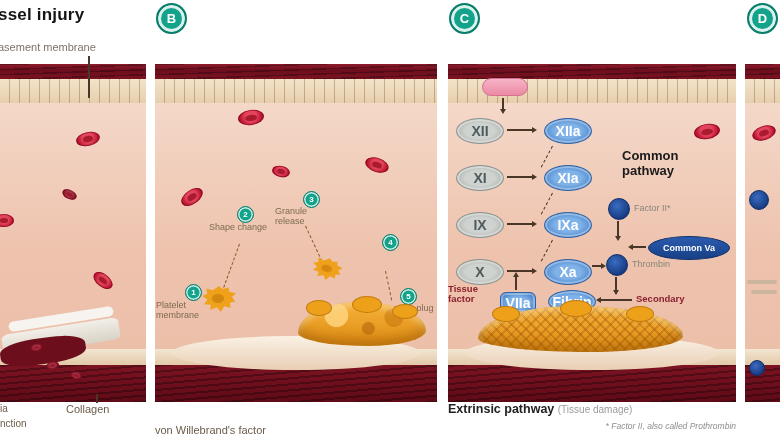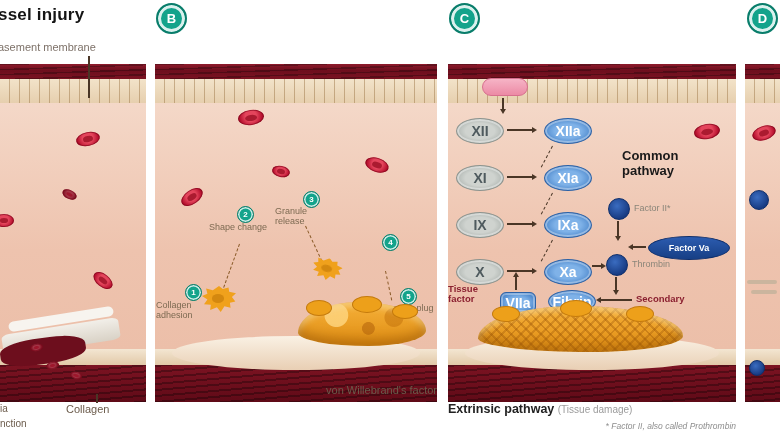--- a/index.html
+++ b/index.html
@@ -162,21 +162,21 @@
   <div class="rbc dark" style="left:70px;top:372px;width:12px;height:7px;transform:rotate(14deg)"></div>
 
   <div class="rbc" style="left:238px;top:110px;width:26px;height:15px;transform:rotate(-8deg)"></div>
   <div class="rbc" style="left:180px;top:190px;width:24px;height:14px;transform:rotate(-35deg)"></div>
   <div class="rbc" style="left:272px;top:166px;width:18px;height:11px;transform:rotate(12deg)"></div>
   <div class="rbc" style="left:365px;top:158px;width:24px;height:14px;transform:rotate(18deg)"></div>
 
   <div class="stepb" style="left:185px;top:284px">
     <span>1</span>
     </div>
-  <div class="slabel" style="left:156px;top:300px;width:62px">Collagen adhesion</div>
+  <div class="slabel" style="left:156px;top:300px;width:62px">Platelet membrane</div>
 
   <div class="stepb" style="left:237px;top:206px">
     <span>2</span>
     </div>
   <div class="slabel" style="left:209px;top:222px;width:60px">Shape change</div>
 
   <div class="stepb" style="left:303px;top:191px">
     <span>3</span>
     </div>
   <div class="slabel" style="left:275px;top:206px;width:60px">Granule release</div>
@@ -246,21 +246,21 @@
 
   <div class="abs" style="left:622px;top:148px;font-size:13px;font-weight:bold;color:#1a1a1a;line-height:15px">
     <div>Common</div>
     <div>pathway</div>
   </div>
 
   <div class="ncirc" style="left:608px;top:198px;width:20px;height:20px"></div>
   <div class="flab" style="left:634px;top:203px">Factor II*</div>
   <div class="av" style="left:617px;top:221px;height:18px"></div>
   <div class="oval navy" style="left:648px;top:236px;width:80px;height:22px">
-    <span>Factor Va</span>
+    <span>Common Va</span>
     </div>
   <div class="ah l" style="left:630px;top:246px;width:16px"></div>
   <div class="ncirc" style="left:606px;top:254px;width:20px;height:20px"></div>
   <div class="flab" style="left:632px;top:259px">Thrombin</div>
   <div class="av" style="left:615px;top:277px;height:16px"></div>
   <div class="redlab" style="left:636px;top:294px">Secondary</div>
   <div class="ah l" style="left:598px;top:299px;width:34px"></div>
   <div class="oval blue" style="left:548px;top:290px;width:46px;height:21px">
     <span>Fibrin</span>
     </div>
@@ -281,21 +281,21 @@
   <div class="ncirc" style="left:749px;top:190px;width:18px;height:18px"></div>
   <div class="txtbar" style="left:747px;top:280px;width:30px"></div>
   <div class="txtbar" style="left:751px;top:290px;width:26px"></div>
   <div class="ncirc" style="left:749px;top:360px;width:14px;height:14px"></div>
 
   <div class="cap" style="left:0;top:403px;font-size:10px">ia</div>
   <div class="cap" style="left:0;top:418px;font-size:10px">nction</div>
   <div class="vline" style="left:96px;top:394px;height:9px"></div>
   <div class="cap" style="left:66px;top:403px;font-size:11px">Collagen</div>
 
-  <div class="cap" style="left:155px;top:384px;width:282px;text-align:right;font-size:11px">von Willebrand's factor</div>
+  <div class="cap" style="left:155px;top:424px;width:282px;text-align:left;font-size:11px">von Willebrand's factor</div>
 
   <div class="abs" style="left:448px;top:402px;font-size:12.5px;font-weight:bold;color:#222">
     <span>Extrinsic pathway</span>
     <span class="gray-note" style="font-size:10px">(Tissue damage)</span>
   </div>
   <div class="abs" style="left:448px;top:421px;width:288px;text-align:right;font-size:8.5px;font-style:italic;color:#8d8d8d">* Factor II, also called Prothrombin</div>
 
 </div>
 
 </body></html>

